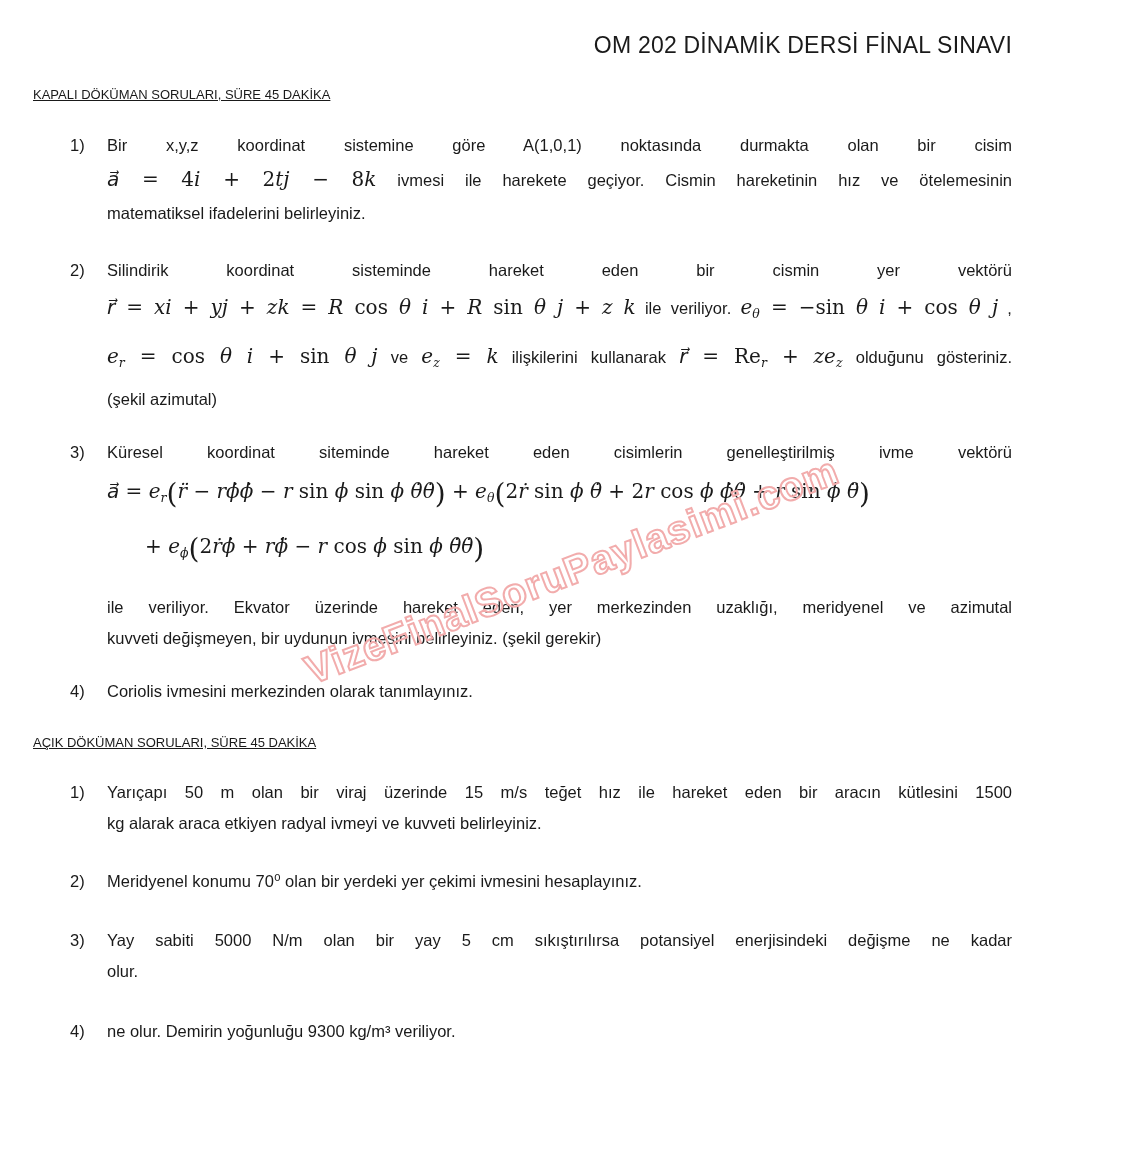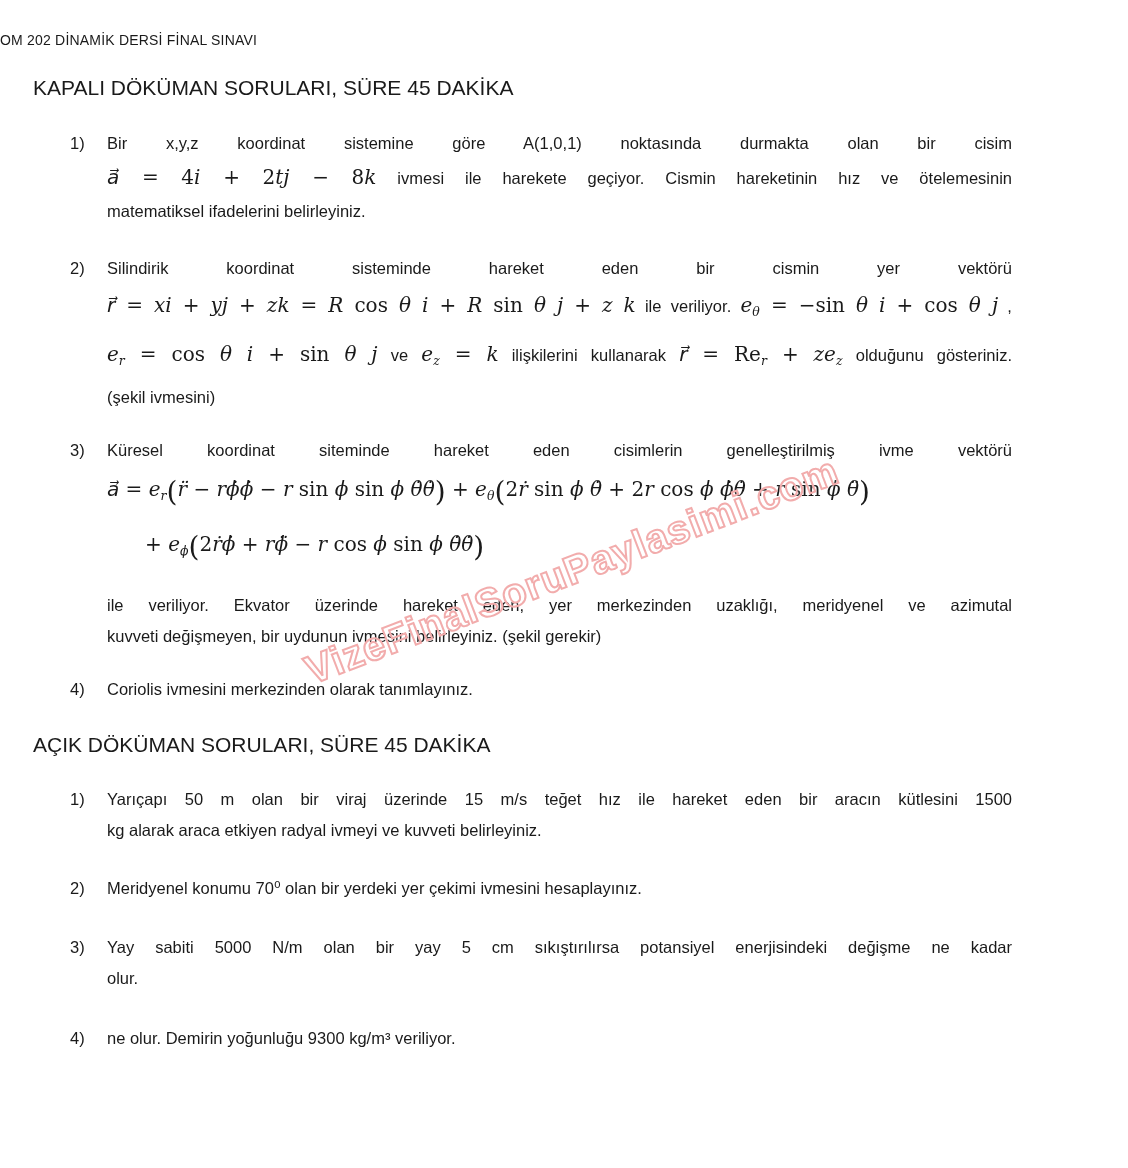--- a/index.html
+++ b/index.html
@@ -4,25 +4,25 @@
 <style>
   html,body { margin:0; padding:0; }
   body {
     width:1128px; height:1168px; background:#ffffff; color:#1a1a1a;
     font-family:"Liberation Sans","DejaVu Sans",sans-serif;
     overflow:hidden;
   }
   .page { position:relative; width:1128px; height:1168px; }
 
   .title {
-    padding-top:32px; width:1012px; text-align:left;
-    font-size:14px; letter-spacing:0.2px;
+    padding-top:32px; width:1012px; text-align:right;
+    font-size:23px; letter-spacing:0.2px;
   }
   .sec {
-    margin-left:33px; margin-top:28px; font-size:21px;
+    margin-left:33px; margin-top:28px; font-size:13px;text-decoration:underline;
   }
   .sec2 { }
 
   .q { display:flex; margin-left:70px; width:942px; }
   .qnum { width:37px; flex:none; font-size:16.5px; line-height:31px; }
   .qbody { flex:1; min-width:0; }
 
   .line { font-size:16.5px; line-height:31px; }
   .jl { text-align:justify; text-align-last:justify; }
 
@@ -76,21 +76,21 @@
       <div class="line"><span class="sg-tx">matematiksel ifadelerini belirleyiniz.</span></div>
     </div>
   </div>
 
   <div class="q mt-q2">
     <div class="qnum">2)</div>
     <div class="qbody">
       <div class="line jl"><span class="sg-tx">Silindirik koordinat sisteminde hareket eden bir cismin yer vektörü</span></div>
       <div class="line jl fq2"><span class="sg-mi">r⃗</span><span class="sg-mu"> = </span><span class="sg-mi">xi</span><span class="sg-mu"> + </span><span class="sg-mi">yj</span><span class="sg-mu"> + </span><span class="sg-mi">zk</span><span class="sg-mu"> = </span><span class="sg-mi">R</span><span class="sg-mu"> cos </span><span class="sg-mi">θ i</span><span class="sg-mu"> + </span><span class="sg-mi">R</span><span class="sg-mu"> sin </span><span class="sg-mi">θ j</span><span class="sg-mu"> + </span><span class="sg-mi">z k</span><span class="sg-tx">  ile  veriliyor.  </span><span class="sg-mi">e</span><span class="sg-ms">θ</span><span class="sg-mu"> = −sin </span><span class="sg-mi">θ i</span><span class="sg-mu"> + cos </span><span class="sg-mi">θ j</span><span class="sg-tx">  ,</span></div>
       <div class="line jl fq2"><span class="sg-mi">e</span><span class="sg-ms">r</span><span class="sg-mu"> = cos </span><span class="sg-mi">θ i</span><span class="sg-mu"> + sin </span><span class="sg-mi">θ j</span><span class="sg-tx">  ve  </span><span class="sg-mi">e</span><span class="sg-ms">z</span><span class="sg-mu"> = </span><span class="sg-mi">k</span><span class="sg-tx">  ilişkilerini kullanarak  </span><span class="sg-mi">r⃗</span><span class="sg-mu"> = Re</span><span class="sg-ms">r</span><span class="sg-mu"> + </span><span class="sg-mi">ze</span><span class="sg-ms">z</span><span class="sg-tx">  olduğunu gösteriniz.</span></div>
-      <div class="line"><span class="sg-tx">(şekil ivmesini)</span></div>
+      <div class="line"><span class="sg-tx">(şekil azimutal)</span></div>
     </div>
   </div>
 
   <div class="q mt-q3">
     <div class="qnum">3)</div>
     <div class="qbody">
       <div class="line jl"><span class="sg-tx">Küresel koordinat siteminde hareket eden cisimlerin genelleştirilmiş ivme vektörü</span></div>
       <div class="line fline"><span class="sg-mi">a⃗</span><span class="sg-mu"> = </span><span class="sg-mi">e</span><span class="sg-ms">r</span><span class="sg-mp">(</span><span class="sg-mi">r̈</span><span class="sg-mu"> − </span><span class="sg-mi">rϕ̇ϕ̇</span><span class="sg-mu"> − </span><span class="sg-mi">r</span><span class="sg-mu"> sin </span><span class="sg-mi">ϕ</span><span class="sg-mu"> sin </span><span class="sg-mi">ϕ θ̇θ̇</span><span class="sg-mp">)</span><span class="sg-mu"> + </span><span class="sg-mi">e</span><span class="sg-ms">θ</span><span class="sg-mp">(</span><span class="sg-mu">2</span><span class="sg-mi">ṙ</span><span class="sg-mu"> sin </span><span class="sg-mi">ϕ θ̇</span><span class="sg-mu"> + 2</span><span class="sg-mi">r</span><span class="sg-mu"> cos </span><span class="sg-mi">ϕ ϕ̇θ̇</span><span class="sg-mu"> + </span><span class="sg-mi">r</span><span class="sg-mu"> sin </span><span class="sg-mi">ϕ θ̈</span><span class="sg-mp">)</span></div>
       <div class="line fline2"><span class="sg-mu">+ </span><span class="sg-mi">e</span><span class="sg-ms">ϕ</span><span class="sg-mp">(</span><span class="sg-mu">2</span><span class="sg-mi">ṙϕ̇</span><span class="sg-mu"> + </span><span class="sg-mi">rϕ̈</span><span class="sg-mu"> − </span><span class="sg-mi">r</span><span class="sg-mu"> cos </span><span class="sg-mi">ϕ</span><span class="sg-mu"> sin </span><span class="sg-mi">ϕ θ̇θ̇</span><span class="sg-mp">)</span></div>
       <div class="line jl gap-top"><span class="sg-tx">ile veriliyor.  Ekvator üzerinde hareket eden, yer merkezinden uzaklığı,  meridyenel ve azimutal</span></div>

